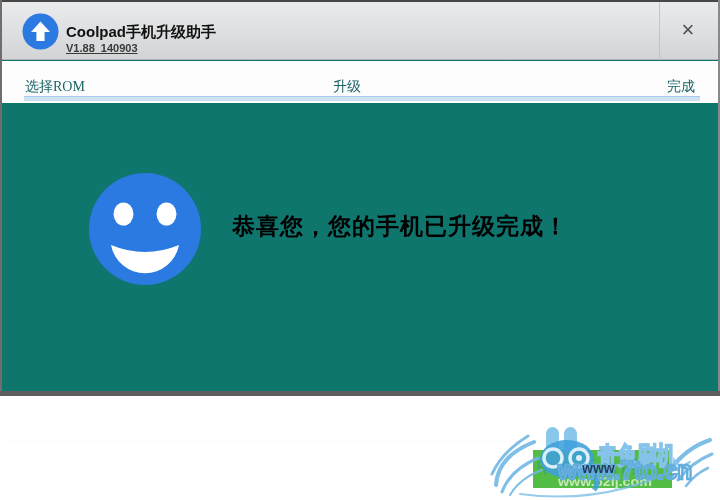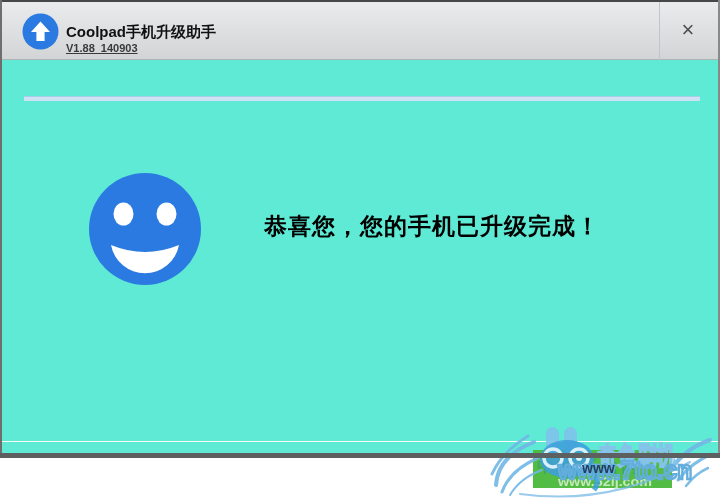--- a/index.html
+++ b/index.html
@@ -1,18 +1,18 @@
 <!DOCTYPE html>
 <html><head>
 <meta charset="utf-8">
 <style>
   * { margin:0; padding:0; box-sizing:border-box; }
   html,body { width:720px; height:500px; overflow:hidden;
     font-family:"Liberation Sans","DejaVu Sans",sans-serif; }
-  .window { position:relative; width:720px; height:458px; background:#5eead4; }
+  .window { position:relative; width:720px; height:396px; background:#0f766e; }
 
   
   .edge { position:absolute; z-index:50; }
   .edge-top    { top:0; left:0; right:0; height:2px; background:#474747; }
   .edge-left   { top:0; left:0; bottom:0; width:2px; background:#6e6e6e; }
   .edge-right  { top:0; right:0; bottom:0; width:2px; background:#87898a; }
   .edge-bottom { bottom:0; left:0; right:0; height:5px; background:#5e5f60; }
 
   
   .titlebar { position:absolute; top:2px; left:2px; right:2px; height:58px;
@@ -28,21 +28,21 @@
   .tabbar { position:absolute; top:61px; left:2px; right:2px; height:42px; background:#fdfdfe; }
   .tab { position:absolute; top:17px; font-size:14px; color:#1d6466;
     font-family:"Liberation Serif","DejaVu Serif",serif; cursor:default; }
   .tab-rom  { left:23px; }
   .tab-up   { left:331px; }
   .tab-done { right:23px; }
   .tab-underline { position:absolute; top:96px; left:24px; width:676px; height:5px;
     background:#cde2f3; border-top:1px solid #a9cde8; z-index:5; }
 
   
-  .content-msg { position:absolute; left:232px; top:211px; width:400px; text-align:center;
+  .content-msg { position:absolute; left:232px; top:211px; width:400px; text-align:left;
     font-size:23px; font-weight:bold; color:#000; letter-spacing:1px; white-space:nowrap; }
   .smiley { position:absolute; left:88px; top:172px; width:114px; height:114px; }
   .footer-line { position:absolute; top:441px; left:2px; right:2px; height:1px; background:#fafbfc; }
 
   
   .watermark { position:absolute; left:490px; top:422px; width:228px; height:76px; z-index:40; }
 </style>
 </head>
 <body>
 
@@ -52,20 +52,25 @@
     <svg class="app-icon" viewBox="0 0 37 37">
       <circle cx="18.5" cy="18.5" r="18" fill="#2b7ae1"></circle>
       <path d="M18.5 8.5 L28 19 L22.6 19 L22.6 28 L14.4 28 L14.4 19 L9 19 Z" fill="#ffffff"></path>
     </svg>
     <div class="app-title">Coolpad手机升级助手</div>
     <div class="app-version">V1.88_140903</div>
     <div class="title-divider"></div>
     <div class="close-btn">×</div>
   </div>
 
+  <div class="tabbar">
+    <span class="tab tab-rom">选择ROM</span>
+    <span class="tab tab-up">升级</span>
+    <span class="tab tab-done">完成</span>
+  </div>
   <div class="tab-underline"></div>
 
   <svg class="smiley" viewBox="-57 -57 114 114">
     <circle cx="0" cy="0" r="56" fill="#2b7ae1"></circle>
     <ellipse cx="-21.5" cy="-15" rx="10" ry="11.5" fill="#ffffff"></ellipse>
     <ellipse cx="21.5" cy="-15" rx="10" ry="11.5" fill="#ffffff"></ellipse>
     <path d="M -34 16 A 34.6 34.6 0 0 0 34 16 Q 0 30 -34 16 Z" fill="#ffffff"></path>
   </svg>
 
   <div class="content-msg">恭喜您，您的手机已升级完成！</div>

